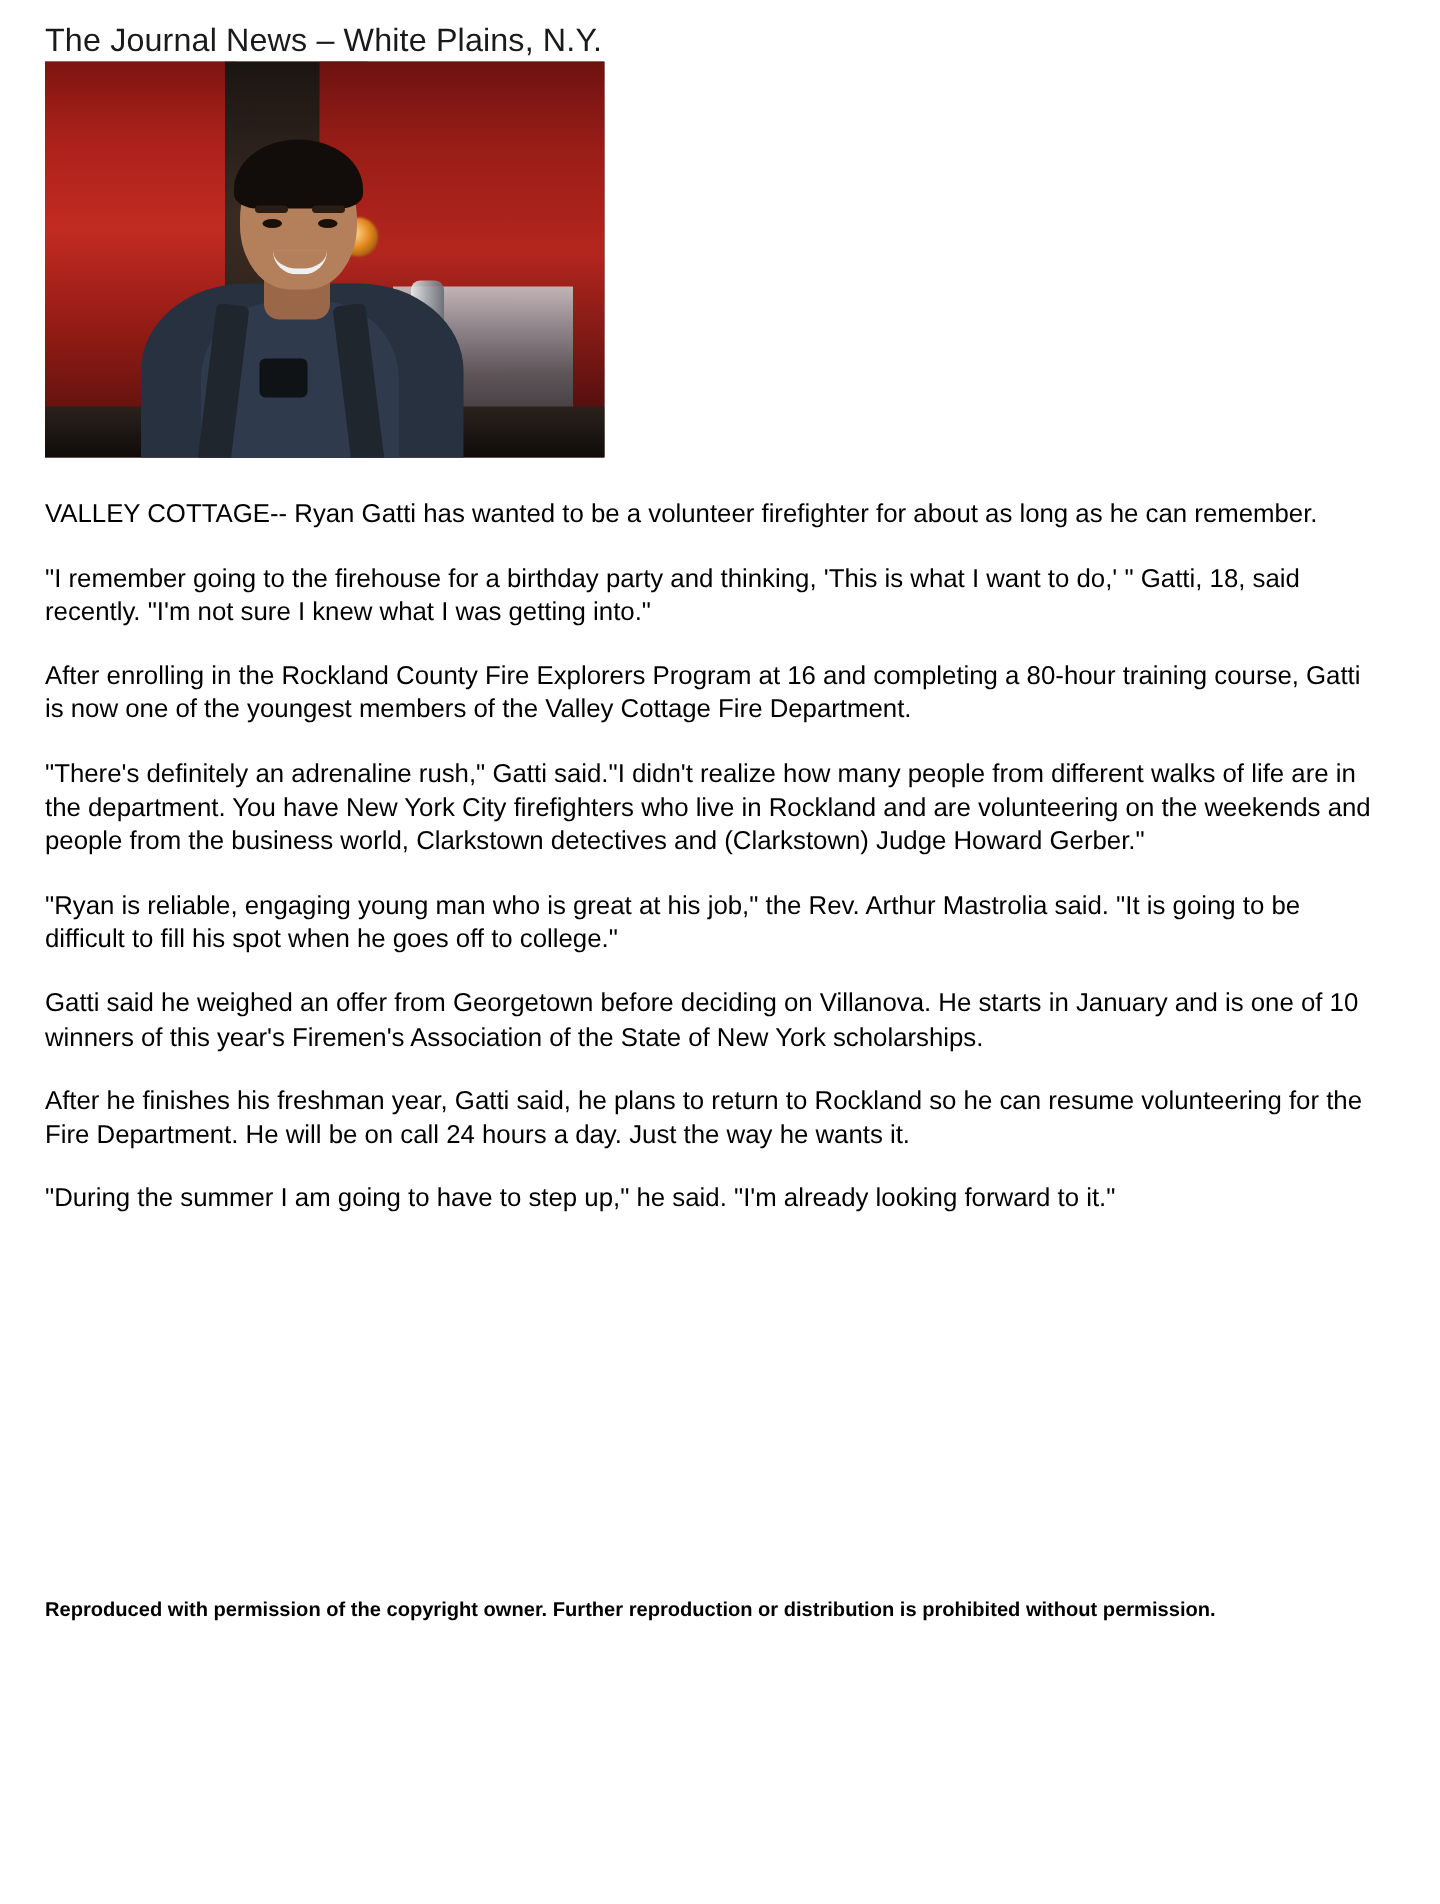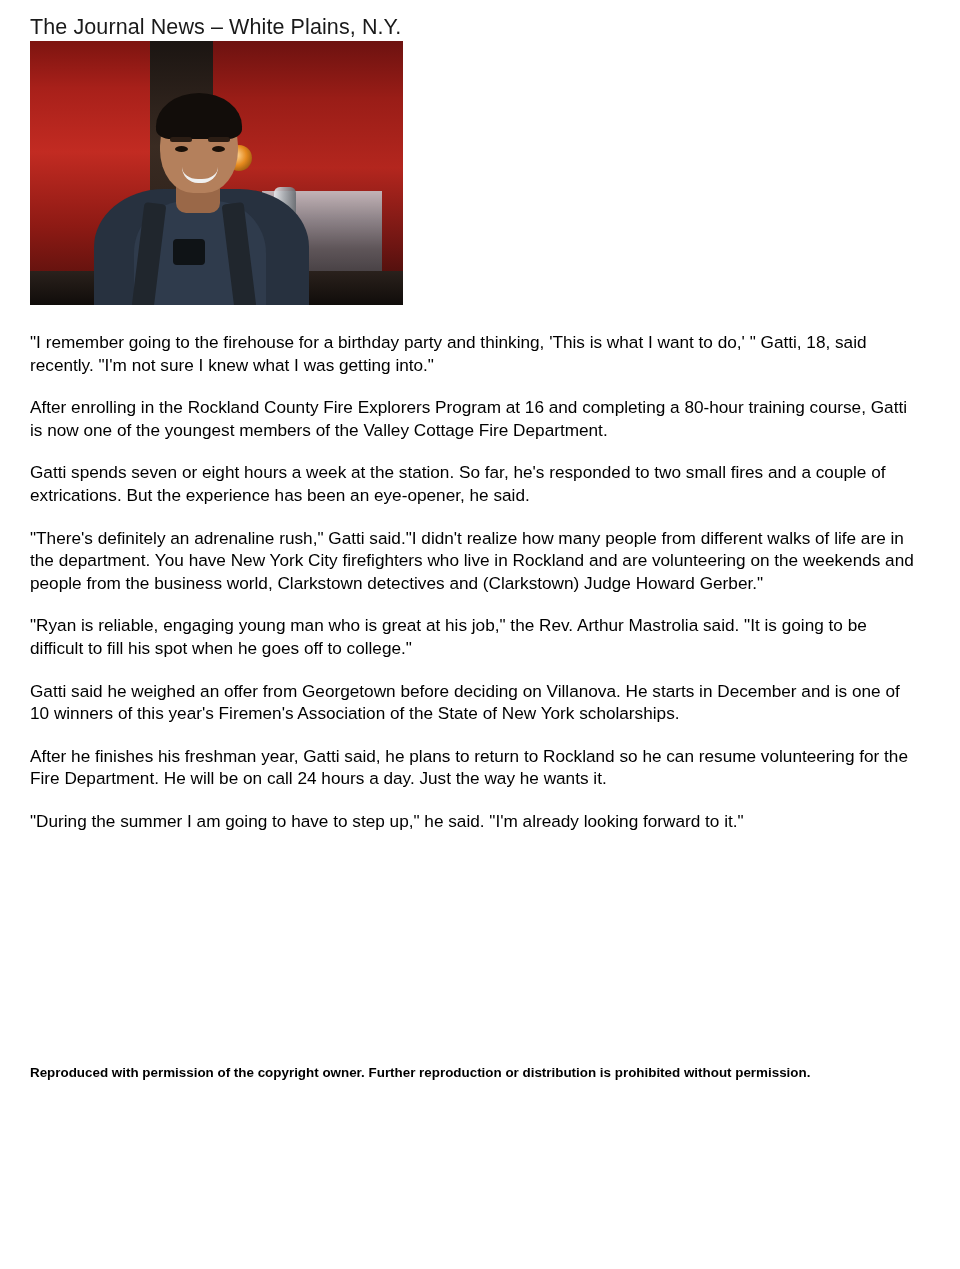--- a/index.html
+++ b/index.html
@@ -221,25 +221,25 @@
     <div class="head"></div>
     <div class="hair"></div>
     <div class="brow-l"></div>
     <div class="brow-r"></div>
     <div class="eye-l"></div>
     <div class="eye-r"></div>
     <div class="smile"></div>
   </div>
 
   <div class="article">
+    <p>VALLEY COTTAGE-- Ryan Gatti has wanted to be a volunteer firefighter for about as long as he can remember.</p>
     <p>"I remember going to the firehouse for a birthday party and thinking, 'This is what I want to do,' " Gatti, 18, said recently.  "I'm not sure I knew what I was getting into."</p>
     <p>After enrolling in the Rockland County Fire Explorers Program at 16 and completing a 80-hour training course, Gatti is now one of the youngest members of the Valley Cottage Fire Department.</p>
-    <p>Gatti spends seven or eight hours a week at the station. So far, he's responded to two small fires and a couple of extrications.  But the experience has been an eye-opener, he said.</p>
     <p>"There's definitely an adrenaline rush," Gatti said."I didn't realize how many people from different walks of life are in the department. You have New York City firefighters who live in Rockland and are volunteering on the weekends and people from the business world, Clarkstown detectives and (Clarkstown) Judge Howard Gerber."</p>
     <p>"Ryan is reliable, engaging young man who is great at his job," the Rev. Arthur Mastrolia said. "It is going to be difficult to fill his spot when he goes off to college."</p>
-    <p>Gatti said he weighed an offer from Georgetown before deciding on Villanova. He starts in December and is one of 10 winners of this year's Firemen's Association of the State of New York scholarships.</p>
+    <p>Gatti said he weighed an offer from Georgetown before deciding on Villanova. He starts in January and is one of 10 winners of this year's Firemen's Association of the State of New York scholarships.</p>
     <p>After he finishes his freshman year, Gatti said, he plans to return to Rockland so he can resume volunteering for the Fire Department. He will be on call 24 hours a day. Just the way he wants it.</p>
     <p>"During the summer I am going to have to step up," he said. "I'm already looking forward to it."</p>
   </div>
 
   <div class="footer">Reproduced with permission of the copyright owner. Further reproduction or distribution is prohibited without permission.</div>
 
 </div>
 
 </body></html>

